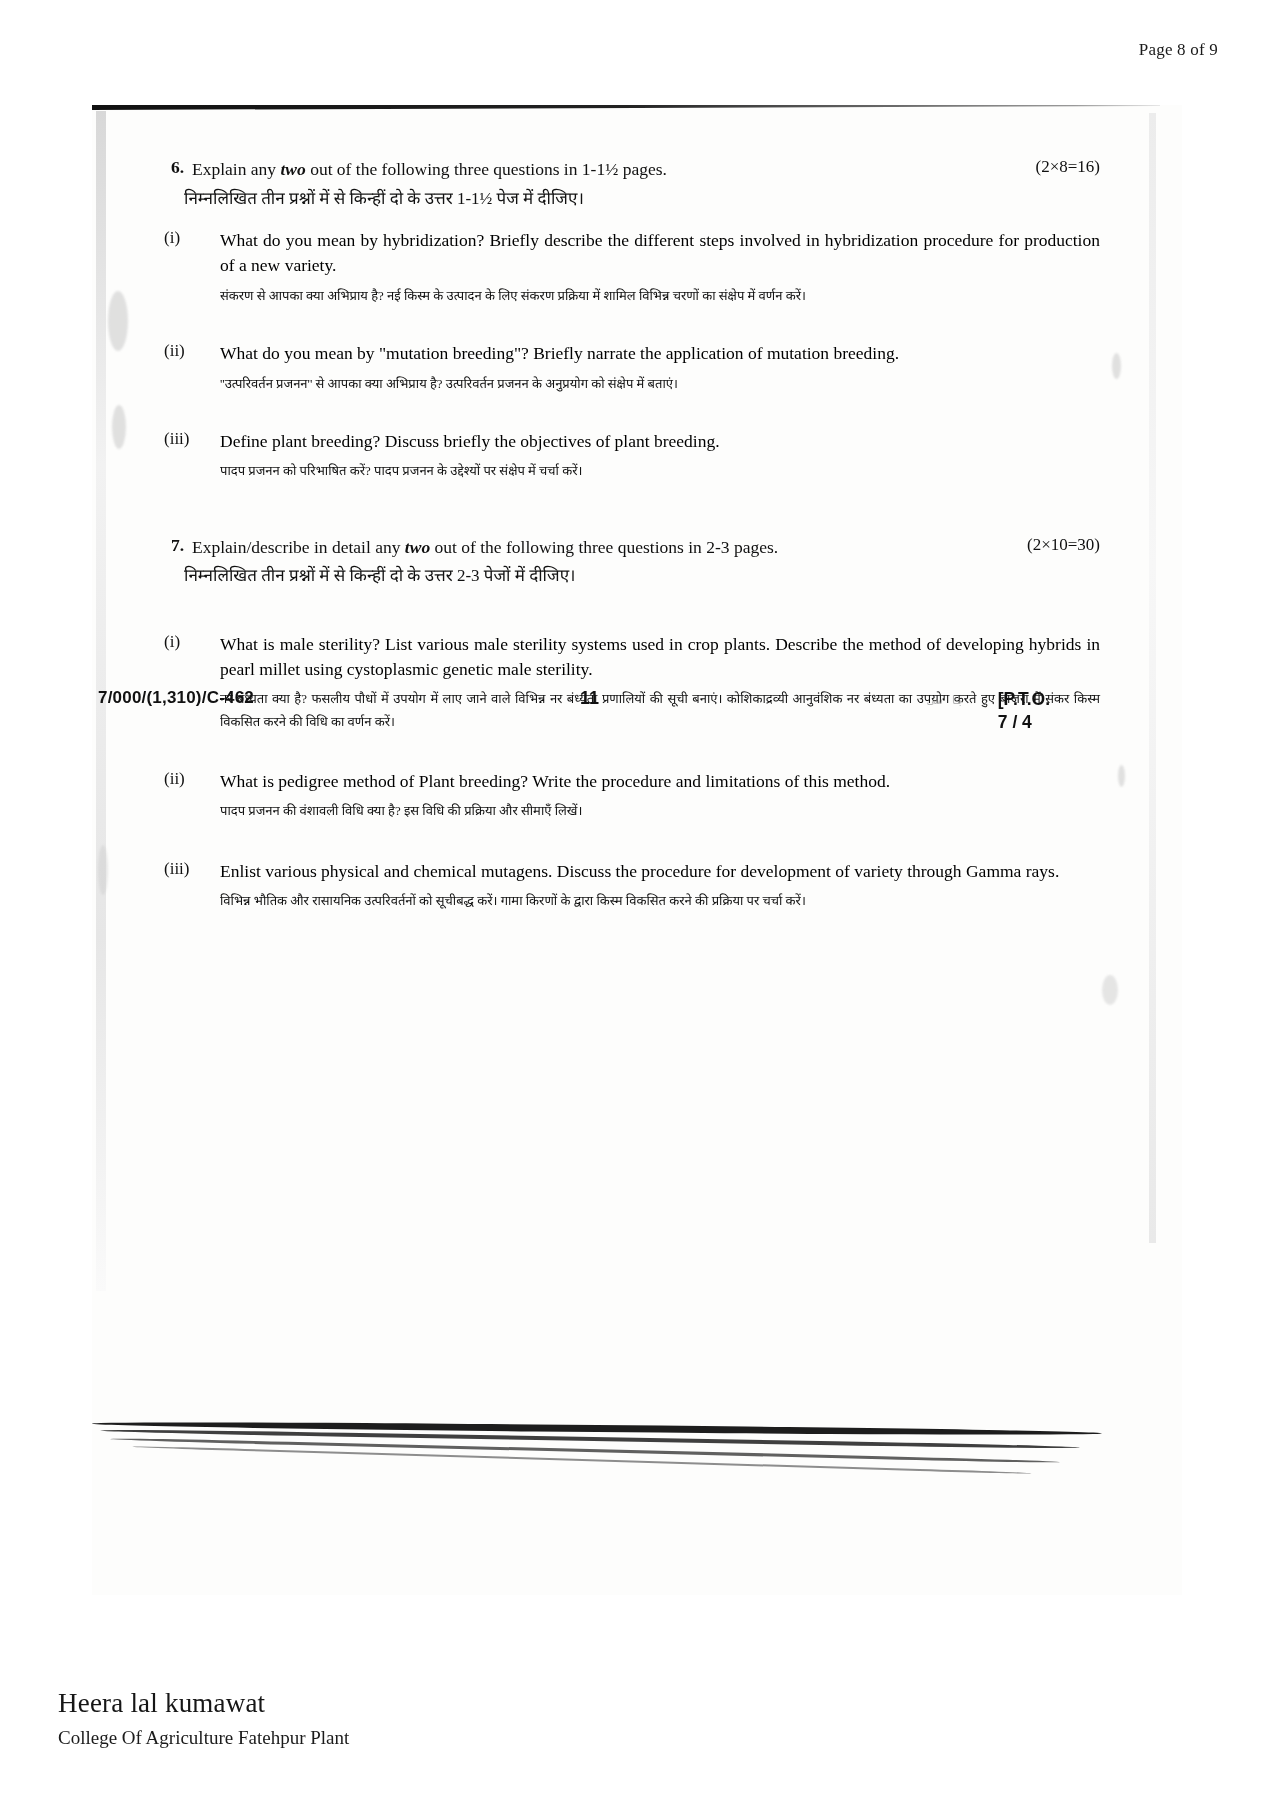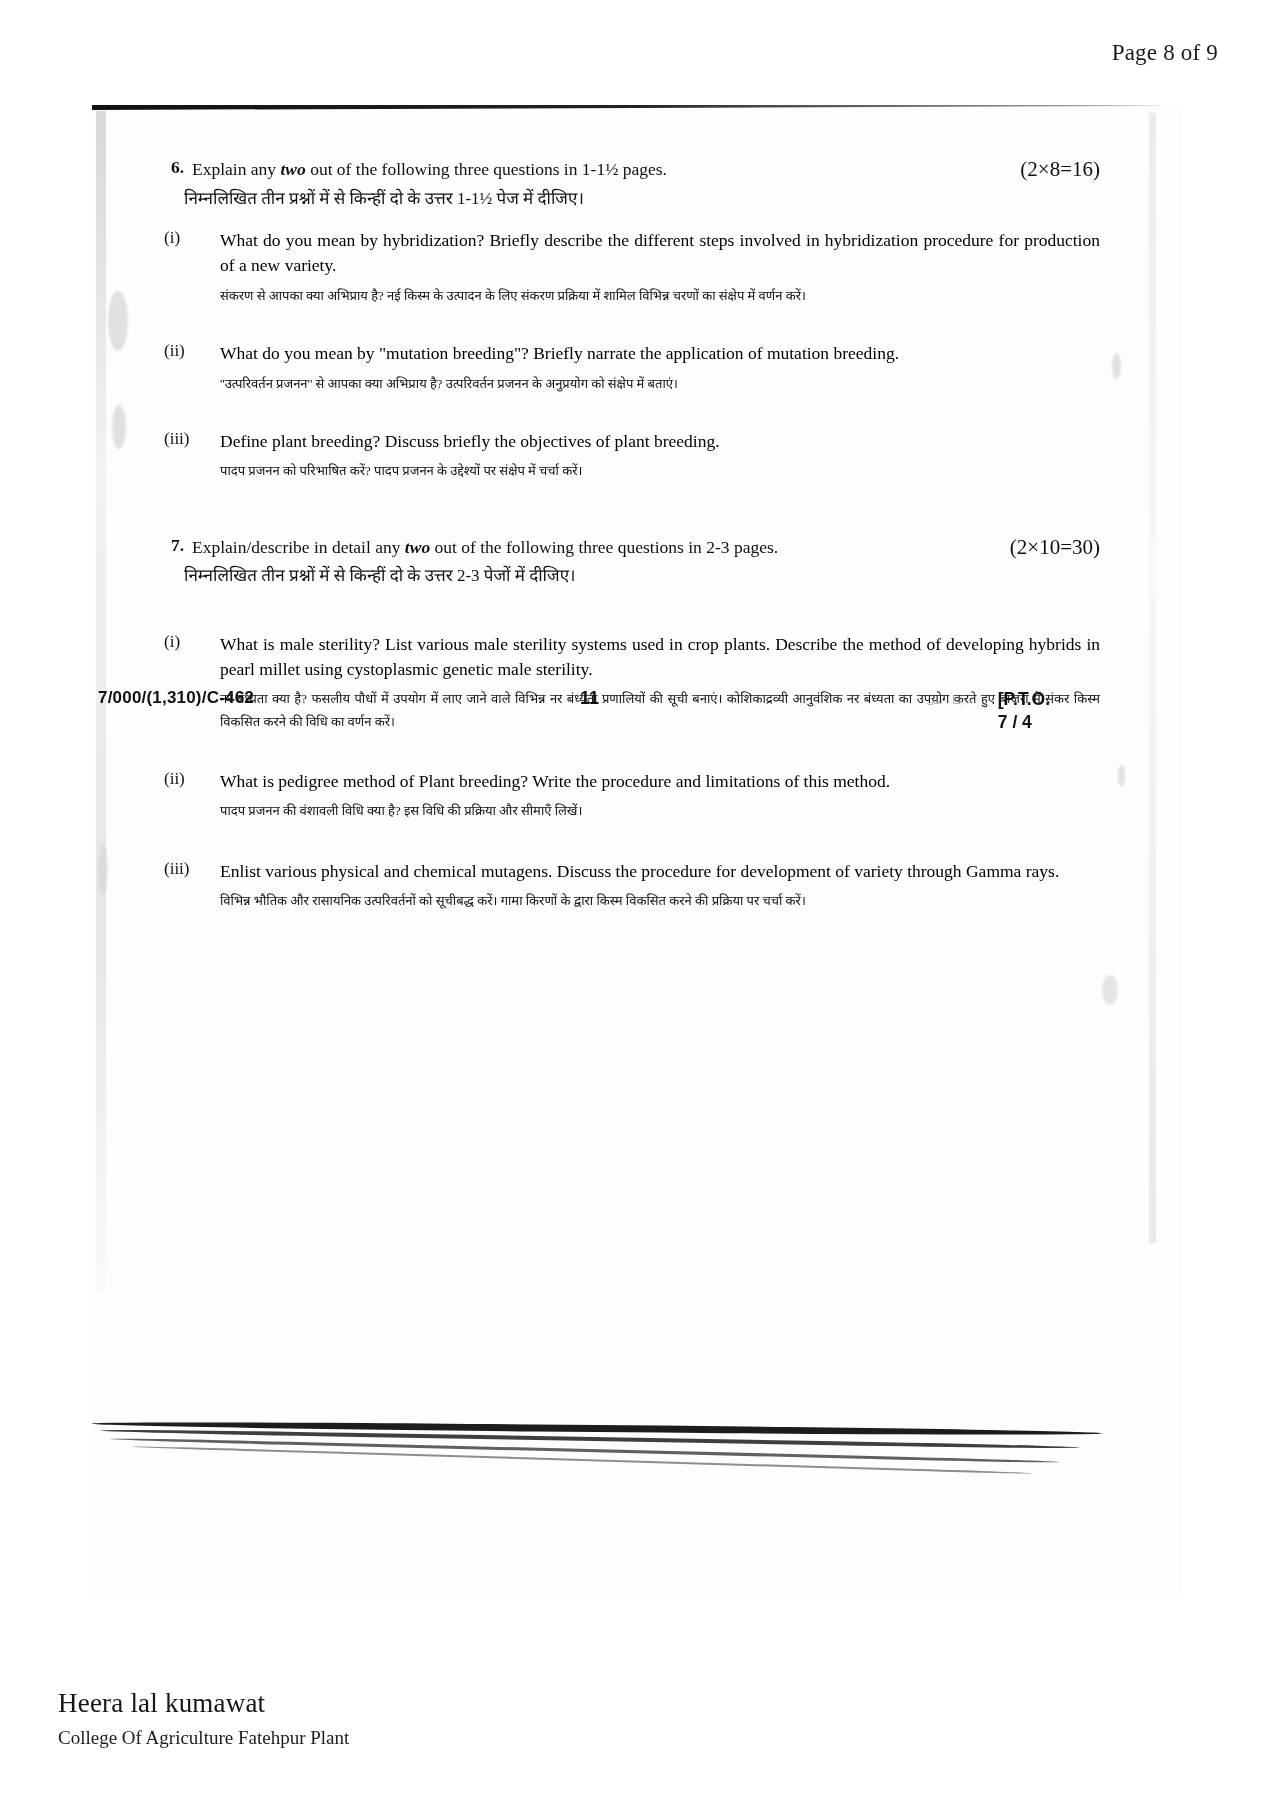--- a/index.html
+++ b/index.html
@@ -14,21 +14,21 @@
     font-family: "Liberation Serif", serif;
     color: #111;
     overflow: hidden;
   }
 
   .page-header {
     position: absolute;
     top: 40px;
     right: 52px;
     font-family: "Liberation Serif", serif;
-    font-size: 23px;
+    font-size: 17px;
     color: #1a1a1a;
     letter-spacing: 0.2px;
   }
 
   
   .scan {
     position: absolute;
     left: 92px;
     top: 105px;
     width: 1090px;
@@ -114,21 +114,21 @@
   .qtext {
     flex: 1;
     font-size: 17.5px;
     line-height: 1.42;
     color: #101010;
   }
   .marks {
     position: absolute;
     right: 0;
     top: 0;
-    font-size: 21px;
+    font-size: 17px;
     color: #101010;
     white-space: nowrap;
   }
   .ital { font-style: italic; font-weight: bold; }
 
   .hindi {
     font-size: 17px;
     line-height: 1.6;
     color: #111;
     margin-top: 3px;

